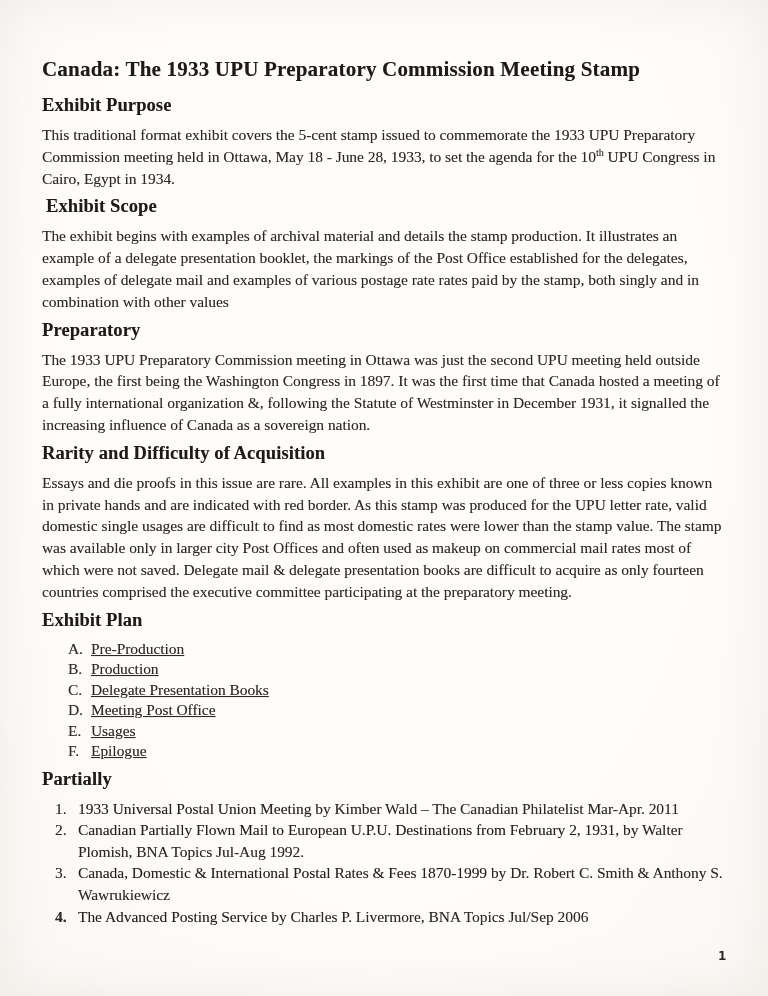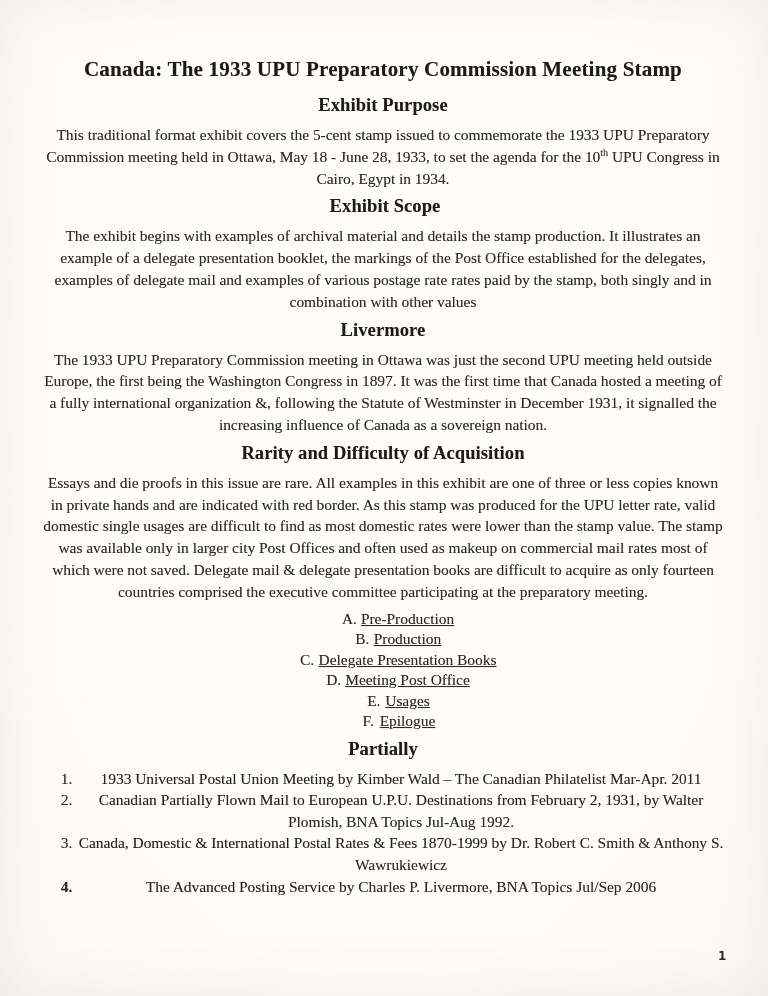--- a/index.html
+++ b/index.html
@@ -11,21 +11,21 @@
   .page {
     position: relative;
     width: 768px;
     height: 996px;
     background: radial-gradient(ellipse at 50% 38%, #fefdfc 55%, #faf8f4 100%);
     box-shadow: inset 0 0 55px rgba(190,184,172,0.20);
     overflow: hidden;
     color: #272522;
     text-shadow: 0.2px 0.2px 0.35px rgba(45,42,38,0.38);
   }
-  .content { padding: 57px 44px 0 42px; text-align: center; }
+  .content { padding: 57px 44px 0 42px; }
   .doc-title {
     font-size: 21px;
     line-height: 25px;
     font-weight: bold;
     letter-spacing: 0.2px;
     color: #1d1b18;
     margin-bottom: 12px;
   }
   h2.sec {
     font-size: 18.5px;
@@ -80,30 +80,31 @@
       <h2 class="sec">Exhibit Purpose</h2>
       <p class="body"><span>This traditional format exhibit covers the 5-cent stamp issued to commemorate the 1933 UPU Preparatory Commission meeting held in Ottawa, May 18 - June 28, 1933, to set the agenda for the 10</span><sup>th</sup><span> UPU Congress in Cairo, Egypt in 1934.</span></p>
     </section>
 
     <section>
       <h2 class="sec indent-slight">Exhibit Scope</h2>
       <p class="body">The exhibit begins with examples of archival material and details the stamp production. It illustrates an example of a delegate presentation booklet, the markings of the Post Office established for the delegates, examples of delegate mail and examples of various postage rate rates paid by the stamp, both singly and in combination with other values</p>
     </section>
 
     <section>
-      <h2 class="sec">Livermore</h2>
+      <h2 class="sec">Preparatory</h2>
       <p class="body">The 1933 UPU Preparatory Commission meeting in Ottawa was just the second UPU meeting held outside Europe, the first being the Washington Congress in 1897. It was the first time that Canada hosted a meeting of a fully international organization &amp;, following the Statute of Westminster in December 1931, it signalled the increasing influence of Canada as a sovereign nation.</p>
     </section>
 
     <section>
       <h2 class="sec">Rarity and Difficulty of Acquisition</h2>
       <p class="body">Essays and die proofs in this issue are rare. All examples in this exhibit are one of three or less copies known in private hands and are indicated with red border. As this stamp was produced for the UPU letter rate, valid domestic single usages are difficult to find as most domestic rates were lower than the stamp value. The stamp was available only in larger city Post Offices and often used as makeup on commercial mail rates most of which were not saved. Delegate mail &amp; delegate presentation books are difficult to acquire as only fourteen countries comprised the executive committee participating at the preparatory meeting.</p>
     </section>
 
     <section>
+      <h2 class="sec">Exhibit Plan</h2>
       <div class="plan-list">
         <div class="plan-item"><span class="plan-letter">A.</span><span>Pre-Production</span></div>
         <div class="plan-item"><span class="plan-letter">B.</span><span>Production</span></div>
         <div class="plan-item"><span class="plan-letter">C.</span><span>Delegate Presentation Books</span></div>
         <div class="plan-item"><span class="plan-letter">D.</span><span>Meeting Post Office</span></div>
         <div class="plan-item"><span class="plan-letter">E.</span><span>Usages</span></div>
         <div class="plan-item"><span class="plan-letter">F.</span><span>Epilogue</span></div>
       </div>
     </section>
 

